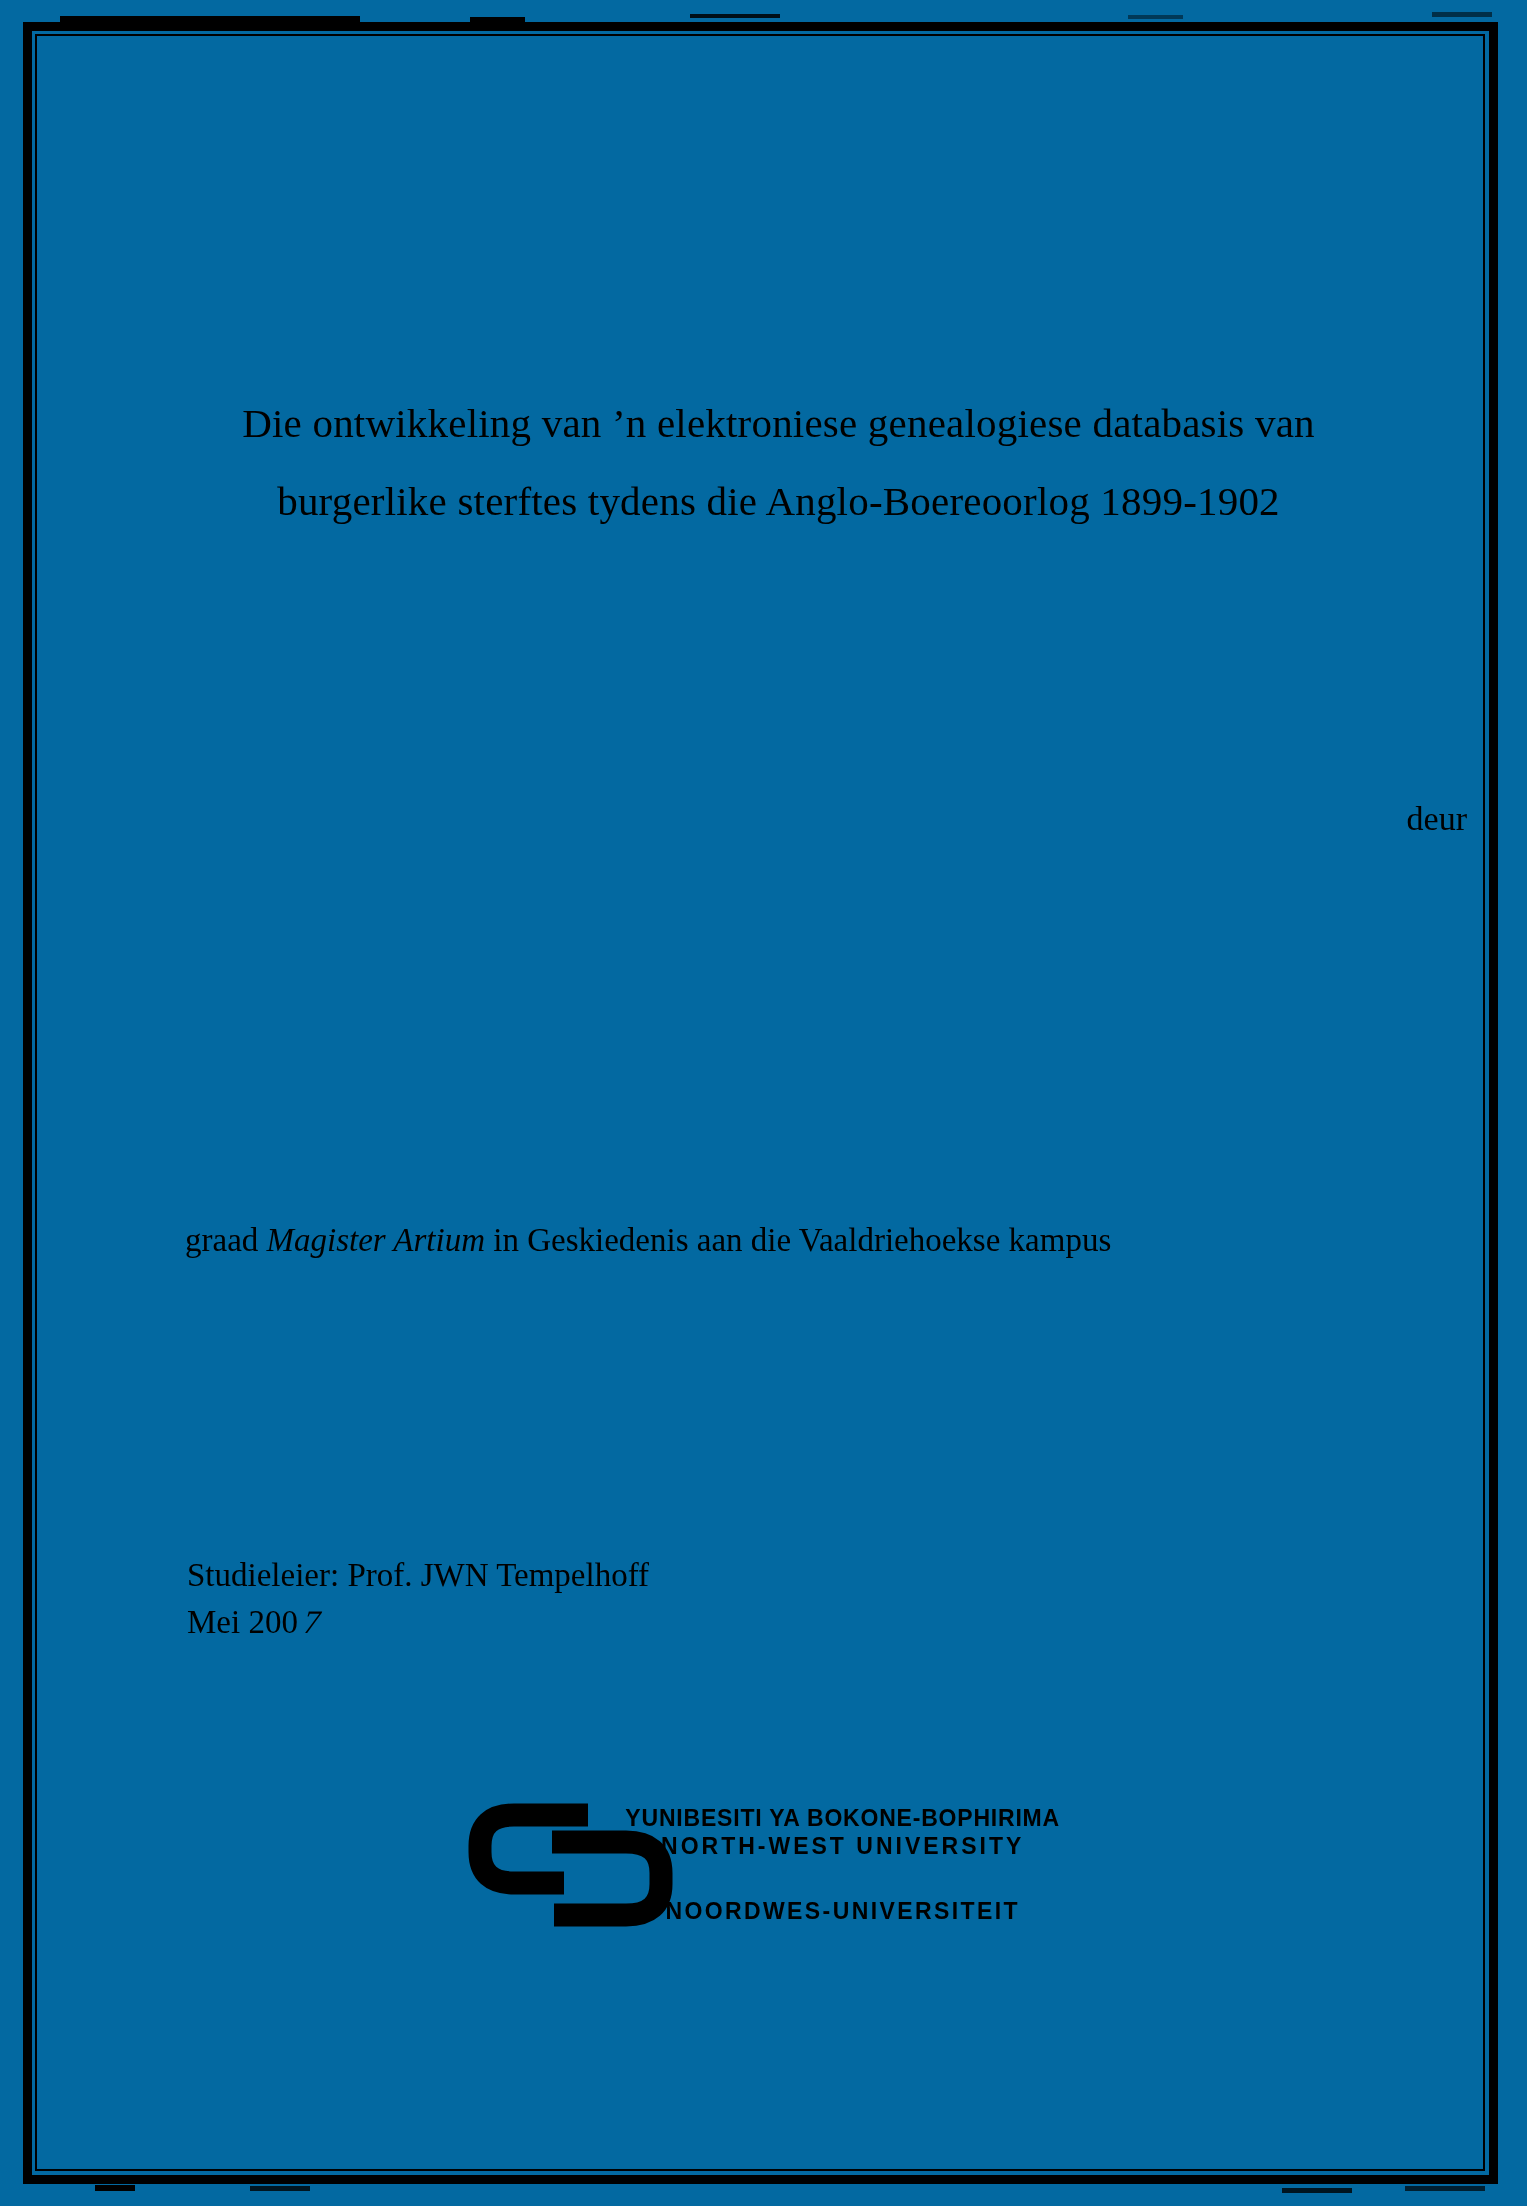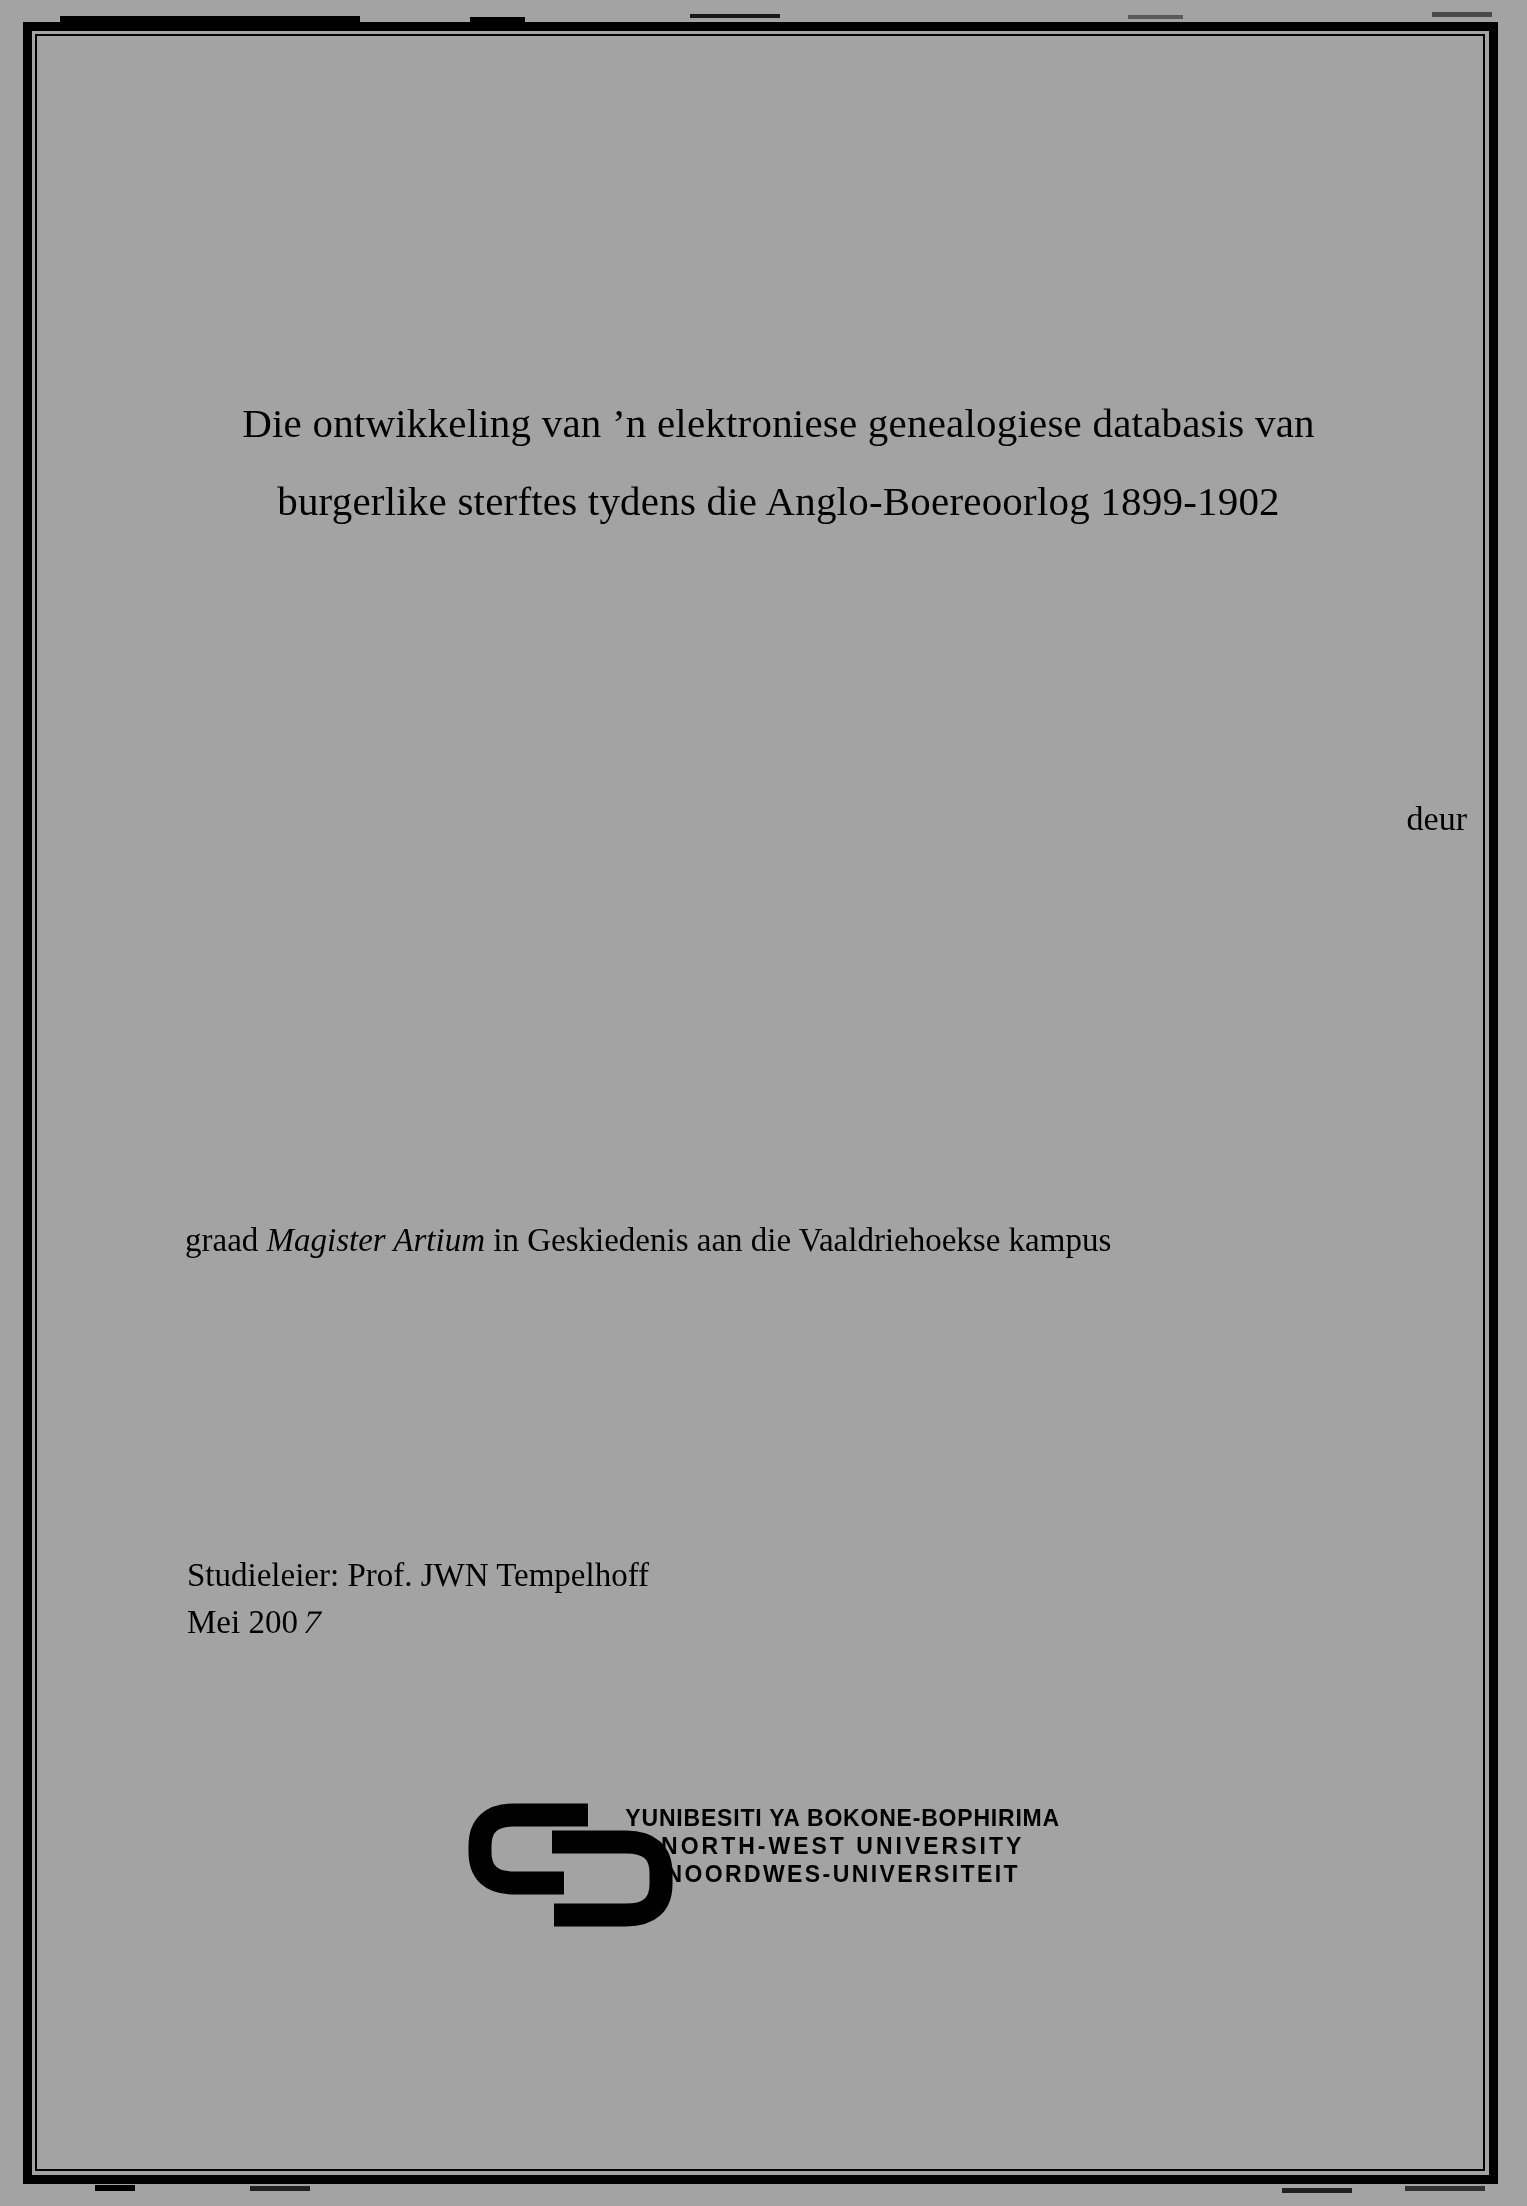--- a/index.html
+++ b/index.html
@@ -1,20 +1,20 @@
 <!DOCTYPE html>
 <html><head>
 <meta charset="utf-8">
 <style>
   html, body { margin: 0; padding: 0; background: #ffffff; }
   .page {
     position: relative;
     width: 1527px;
     height: 2206px;
-    background: #a3a3a3;
+    background: #0369a1;
     color: #000000;
     font-family: "Liberation Serif", serif;
     overflow: hidden;
   }
   .frame-outer {
     position: absolute;
     left: 23px; top: 22px;
     width: 1475px; height: 2162px;
     border: 9px solid #000;
     box-sizing: border-box;
@@ -85,21 +85,21 @@
     right: 0; top: 5px;
     text-align: center;
     font-family: "Liberation Sans", sans-serif;
     font-weight: 700;
     font-size: 23px;
     line-height: 28px;
     white-space: nowrap;
   }
   .logo-text .l1 { letter-spacing: 0.8px; }
   .logo-text .l2 { letter-spacing: 3px; }
-  .logo-text .l3 { letter-spacing: 2.4px; }
+  .logo-text .l3 { letter-spacing: 2.4px; margin-top: 37px; }
   .artifact { position: absolute; background: #000; }
 </style>
 </head>
 <body>
 
 <div class="page">
 
   <div class="artifact" style="left:60px;top:16px;width:300px;height:7px;"></div>
   <div class="artifact" style="left:470px;top:17px;width:55px;height:6px;"></div>
   <div class="artifact" style="left:690px;top:14px;width:90px;height:4px;opacity:.85;"></div>

